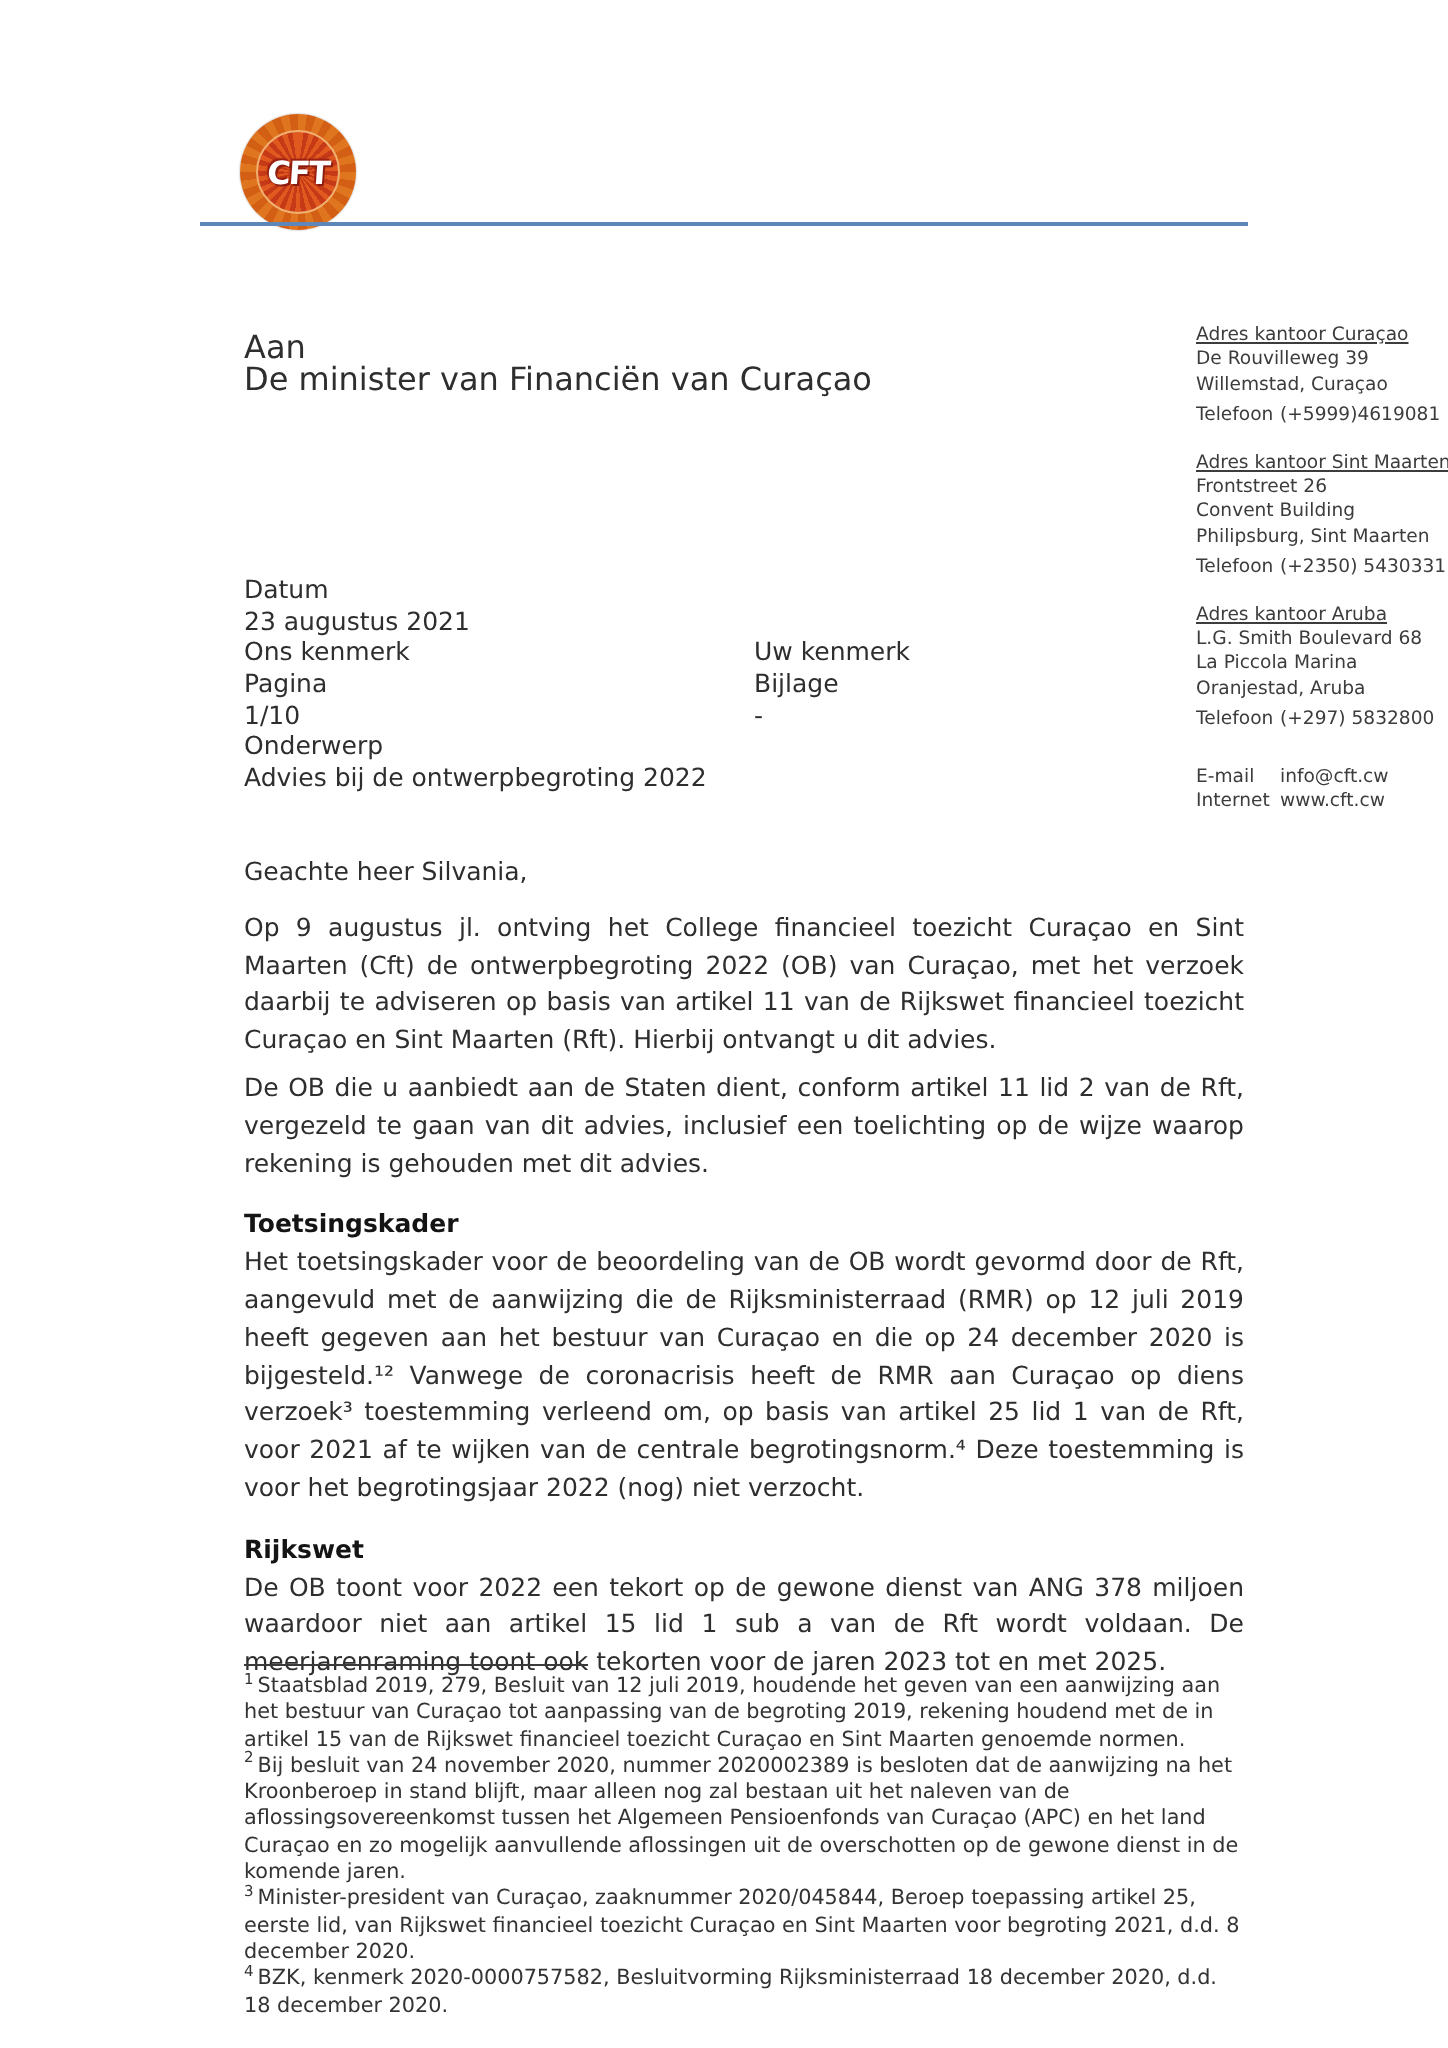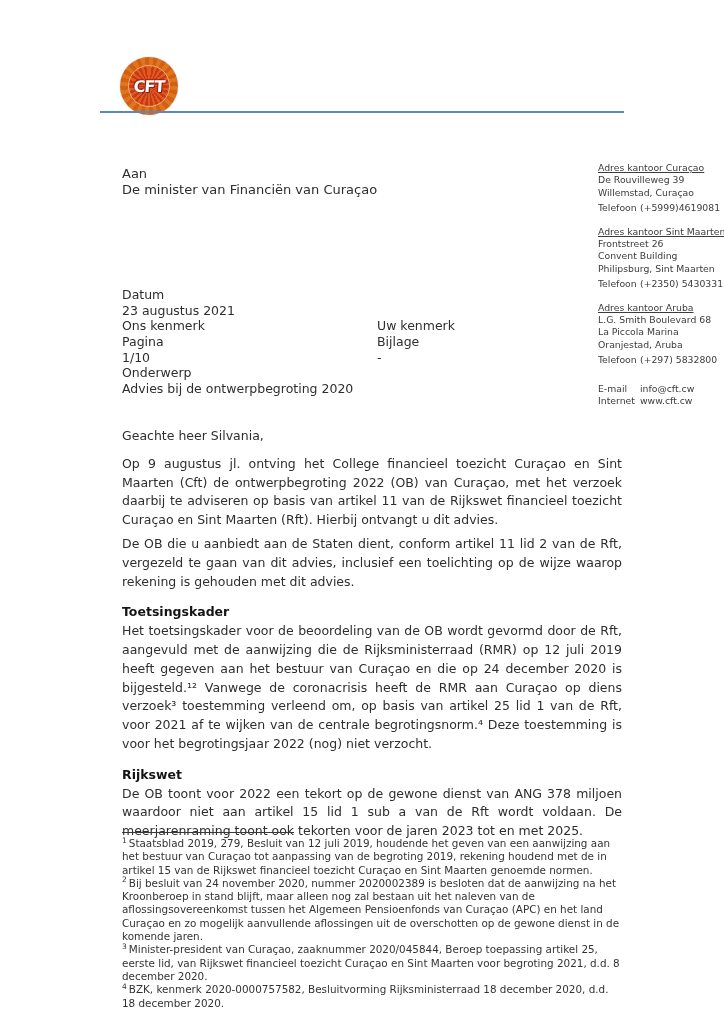--- a/index.html
+++ b/index.html
@@ -38,21 +38,21 @@
     position:absolute; left:175px; top:91px;
     font-size:15px; font-weight:bold; color:#141414; letter-spacing:.2px;
     white-space:nowrap;
   }
   .header-rule {
     position:absolute; left:100px; top:111px; width:524px; height:2px;
     background:#5c87b8;
   }
 
   
-  .recipient { position:absolute; left:122px; top:166px; font-size:13px; line-height:15.7px; }
+  .recipient { position:absolute; left:122px; top:166px; font-size:16px; line-height:15.7px; }
   .meta { position:absolute; left:122px; top:287px; width:500px; font-size:12.5px; line-height:15.7px; }
   .meta-row { position:relative; height:15.7px; white-space:nowrap; }
   .meta-col2 { position:absolute; left:255px; top:0; }
 
   
   .sidebar { position:absolute; left:598px; top:162px; width:140px; font-size:9.3px; line-height:12.4px; color:#3c3c3c; }
   .office { margin-bottom:11px; }
   .office-label { text-decoration:underline; }
   .contact-row { white-space:nowrap; margin-top:3px; }
   .contact-label { display:inline-block; width:42px; }
@@ -106,21 +106,21 @@
       <span class="meta-col2">Bijlage</span>
     </div>
     <div class="meta-row">
       <span>1/10</span>
       <span class="meta-col2">-</span>
     </div>
     <div class="meta-row">
       <span>Onderwerp</span>
     </div>
     <div class="meta-row">
-      <span>Advies bij de ontwerpbegroting 2020</span>
+      <span>Advies bij de ontwerpbegroting 2022</span>
     </div>
   </div>
 
   <div class="sidebar">
     <div class="office">
       <div class="office-label">Adres kantoor Curaçao</div>
       <div>De Rouvilleweg 39</div>
       <div>Willemstad, Curaçao</div>
       <div class="contact-row">
         <span class="contact-label">Telefoon</span><span>(+5999)4619081</span>

